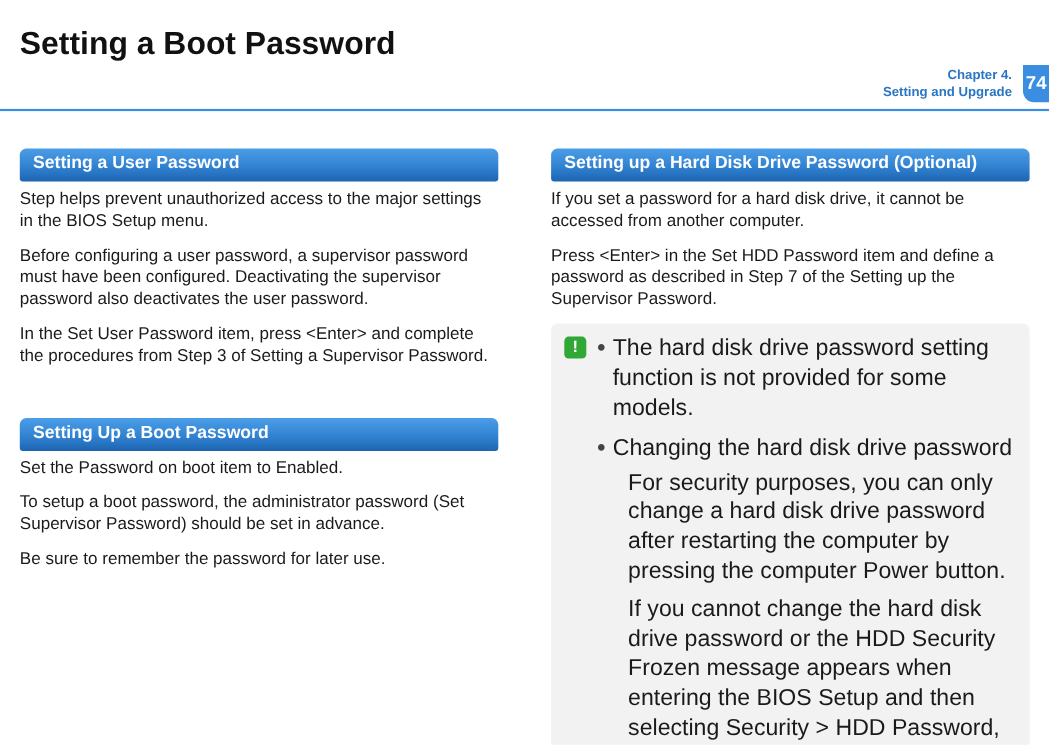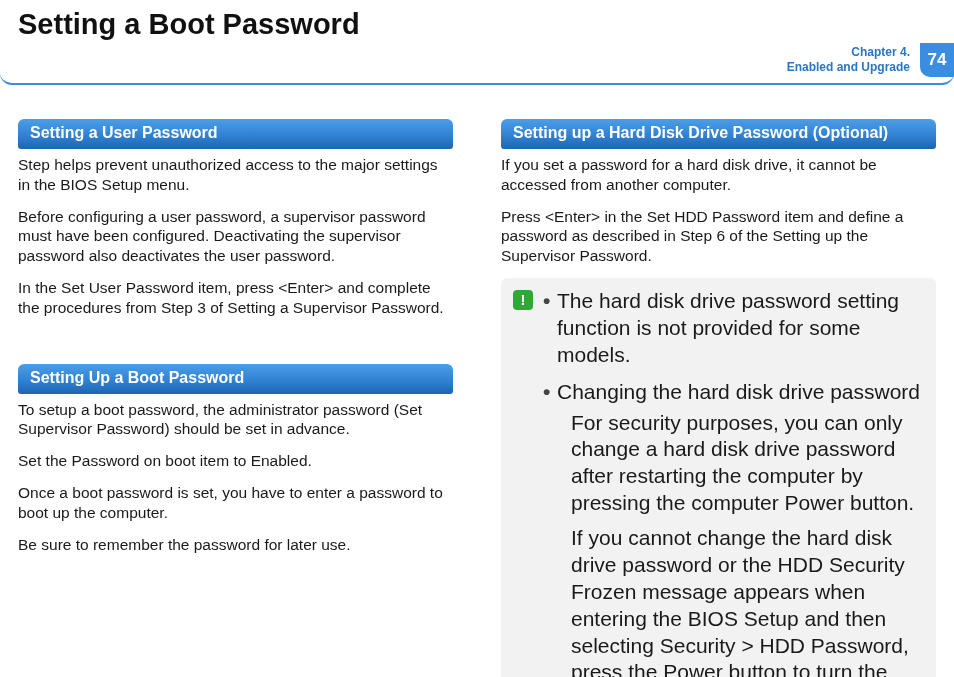--- a/index.html
+++ b/index.html
@@ -19,23 +19,22 @@
     width:954px;
     height:677px;
     overflow:hidden;
     position:relative;
     line-height:1.28;
   }
   .header{
     display:flex;
     align-items:flex-start;
     justify-content:space-between;
-    padding:4px 0 6px 18px;
+    padding:20px 0 6px 18px;
     border-bottom:2px solid var(--grad-start);
-    border-radius:12px;
   }
   .title{
     font-size:29px;
     font-weight:700;
     color:#111;
     letter-spacing:0;
     margin-top:2px;
   }
   .header-right{
     display:flex;
@@ -49,21 +48,21 @@
     font-size:12px;
     font-weight:700;
     text-align:right;
     line-height:1.25;
   }
   .pagenum{
     background:var(--grad-start);
     color:#fff;
     font-weight:700;
     font-size:17px;
-    width:34px;
+    width:24px;
     height:34px;
     border-radius:0 0 0 10px;
     display:flex;
     align-items:center;
     justify-content:center;
   }
 
   .cols{
     display:flex;
     padding:34px 18px 10px 18px;
@@ -117,21 +116,21 @@
   .callout-body li:last-child{margin-bottom:16px}
 </style>
 </head>
 <body>
 
 <div class="header">
   <div class="title">Setting a Boot Password</div>
   <div class="header-right">
     <div class="chapter">
       <span>Chapter 4.</span><br>
-      <span>Enabled and Upgrade</span>
+      <span>Setting and Upgrade</span>
     </div>
     <div class="pagenum">74</div>
   </div>
 </div>
 
 <div class="cols">
 
   <div class="col">
 
     <div class="section-head">Setting a User Password</div>
@@ -140,35 +139,34 @@
       <span>Before configuring a user password, a </span><span class="b">supervisor password</span><span> must have been configured. Deactivating the supervisor password also deactivates the user password.</span>
     </p>
     <p>
       <span>In the </span><span class="b">Set User Password</span><span> item, press &lt;</span><span class="b">Enter</span><span>&gt; and complete the procedures from Step 3 of Setting a Supervisor Password.</span>
     </p>
 
     <div class="spacer"></div>
 
     <div class="section-head">Setting Up a Boot Password</div>
     <p>
+      <span>Set the </span><span class="b">Password on boot</span><span> item to </span><span class="b">Enabled</span><span>.</span>
+    </p>
+    <p>
       <span>To setup a boot password, the administrator password (</span><span class="b">Set Supervisor Password</span><span>) should be set in advance.</span>
     </p>
-    <p>
-      <span>Set the </span><span class="b">Password on boot</span><span> item to </span><span class="b">Enabled</span><span>.</span>
-    </p>
-    <p>Once a boot password is set, you have to enter a password to boot up the computer.</p>
     <p>Be sure to remember the password for later use.</p>
   </div>
 
   <div class="col">
 
     <div class="section-head">Setting up a Hard Disk Drive Password (Optional)</div>
     <p>If you set a password for a hard disk drive, it cannot be accessed from another computer.</p>
     <p>
-      <span>Press &lt;</span><span class="b">Enter</span><span>&gt; in the </span><span class="b">Set HDD Password</span><span> item and define a password as described in Step 6 of the Setting up the Supervisor Password.</span>
+      <span>Press &lt;</span><span class="b">Enter</span><span>&gt; in the </span><span class="b">Set HDD Password</span><span> item and define a password as described in Step 7 of the Setting up the Supervisor Password.</span>
     </p>
 
     <div class="callout">
       <div class="callout-icon">!</div>
       <div class="callout-body">
         <ul>
           <li>
             <span>The hard disk drive password setting function is not provided for some models.</span>
           </li>
           <li>

